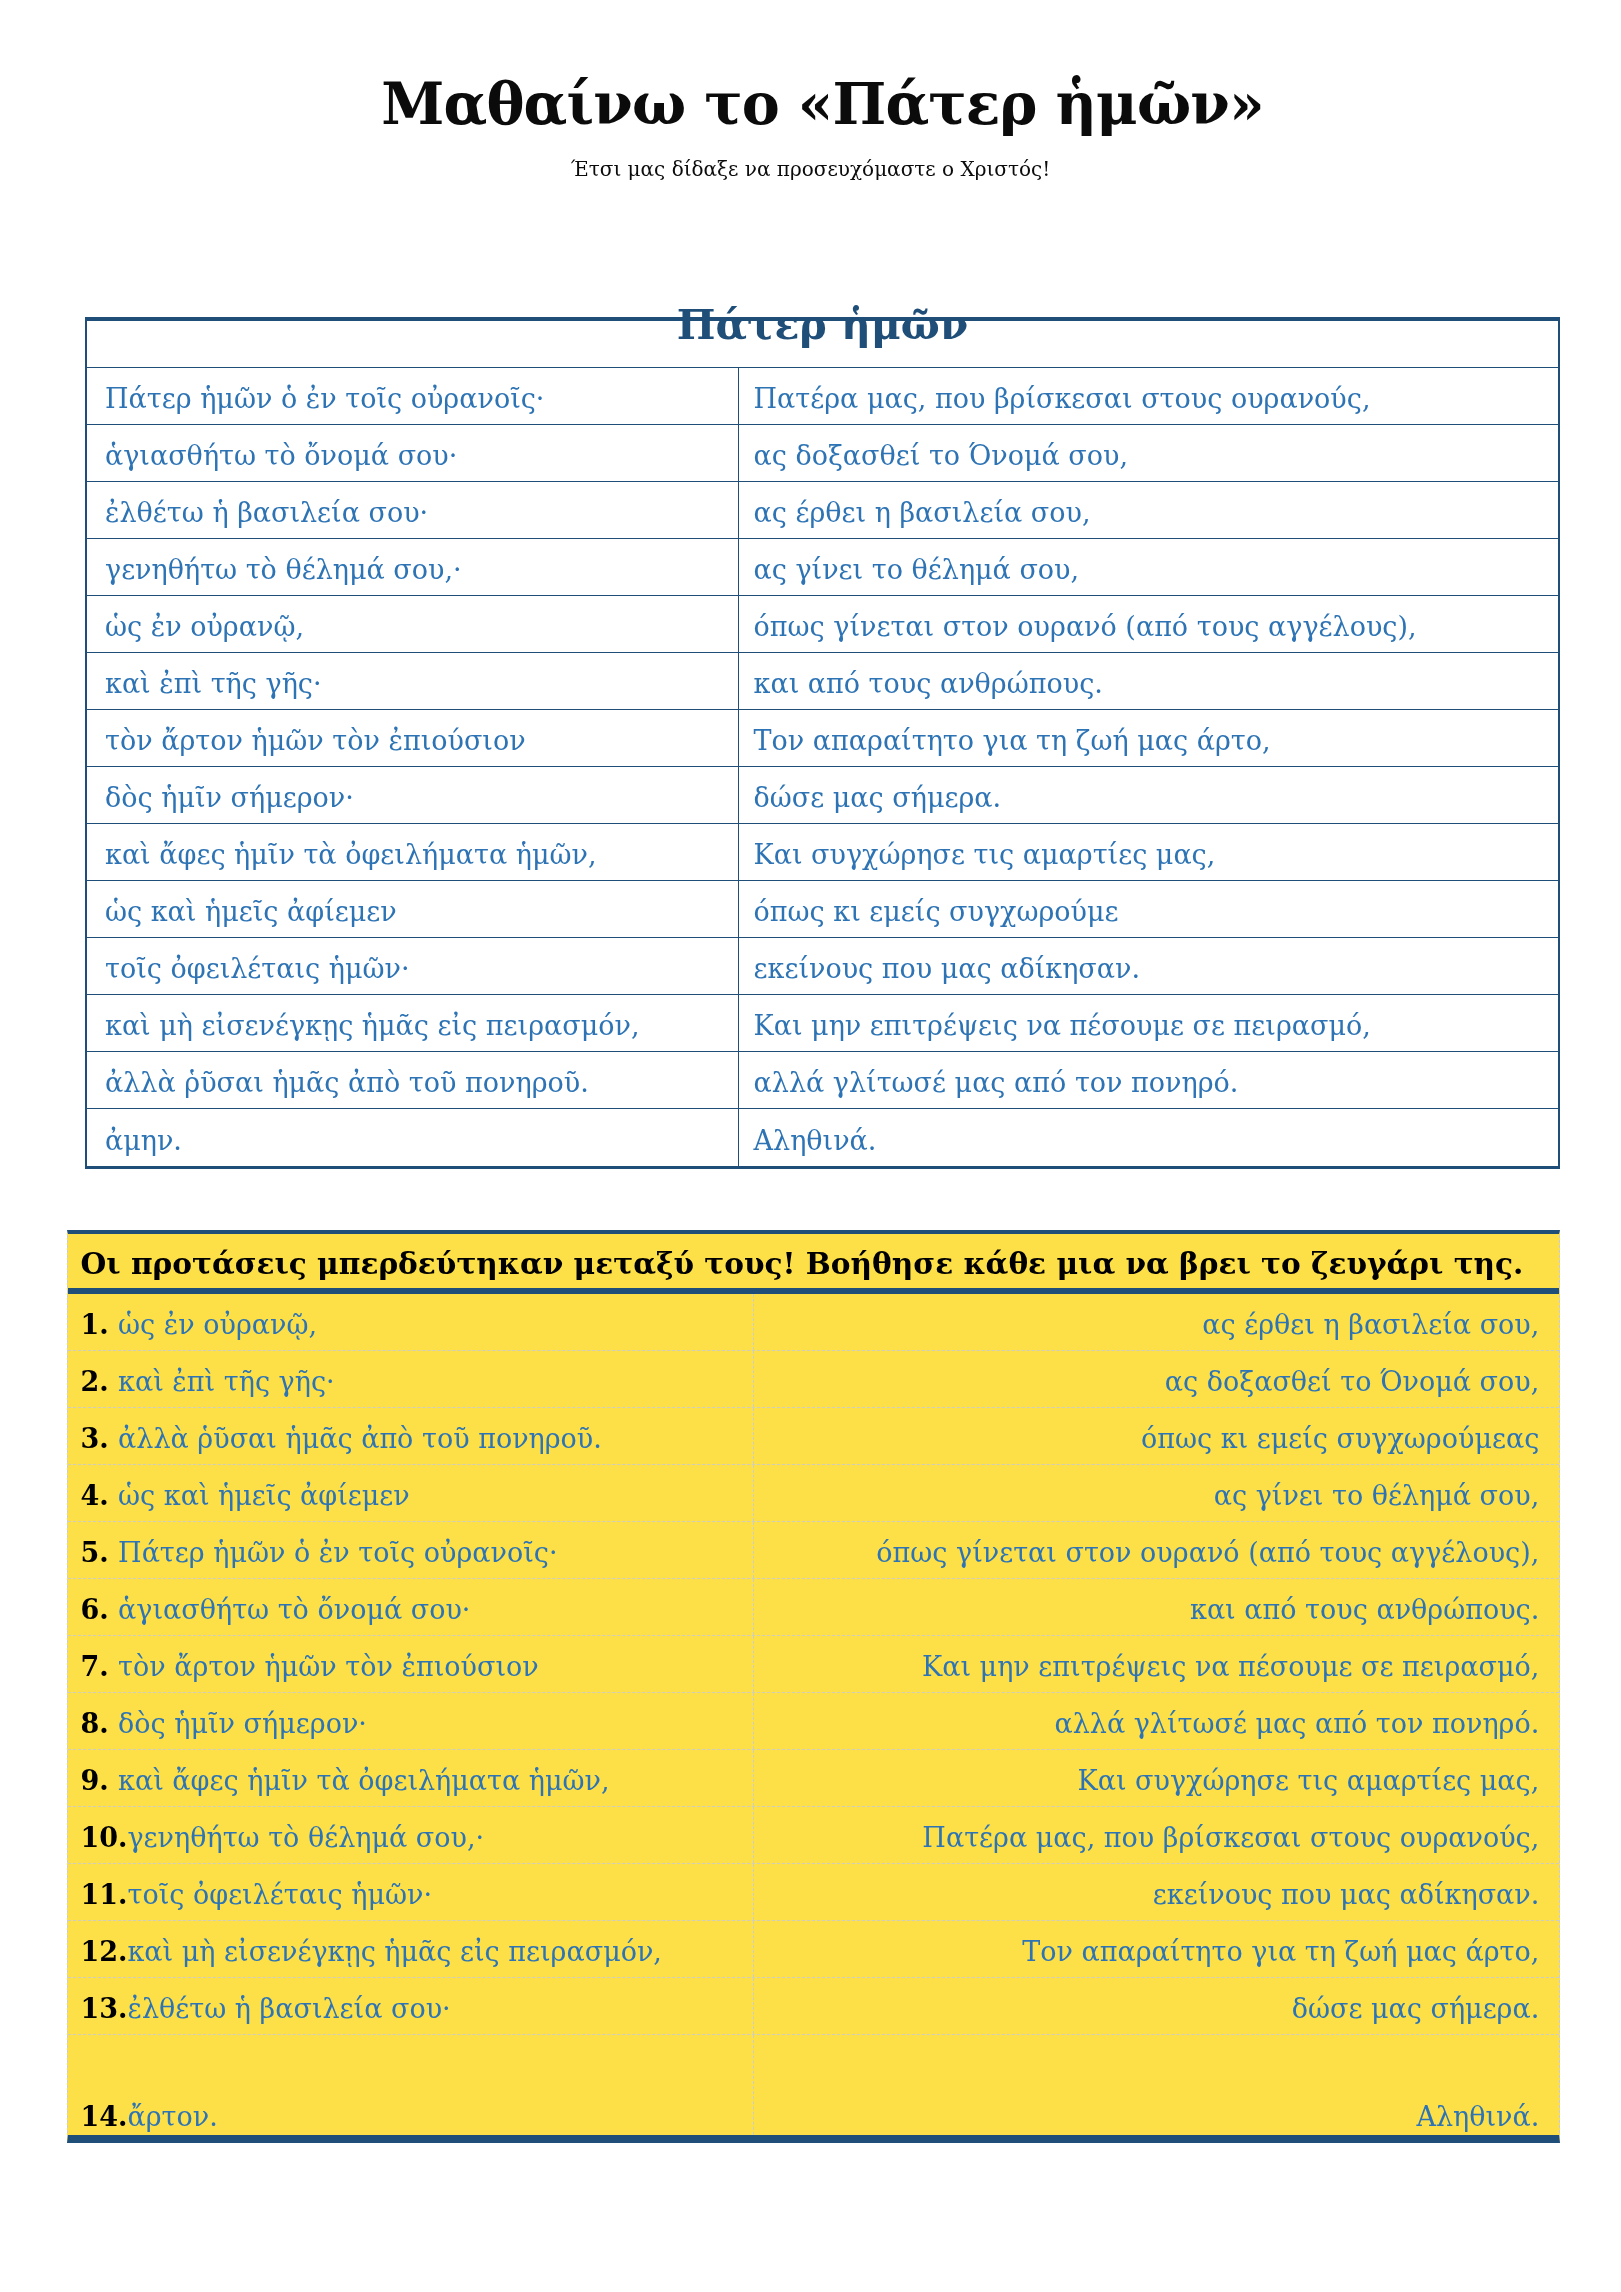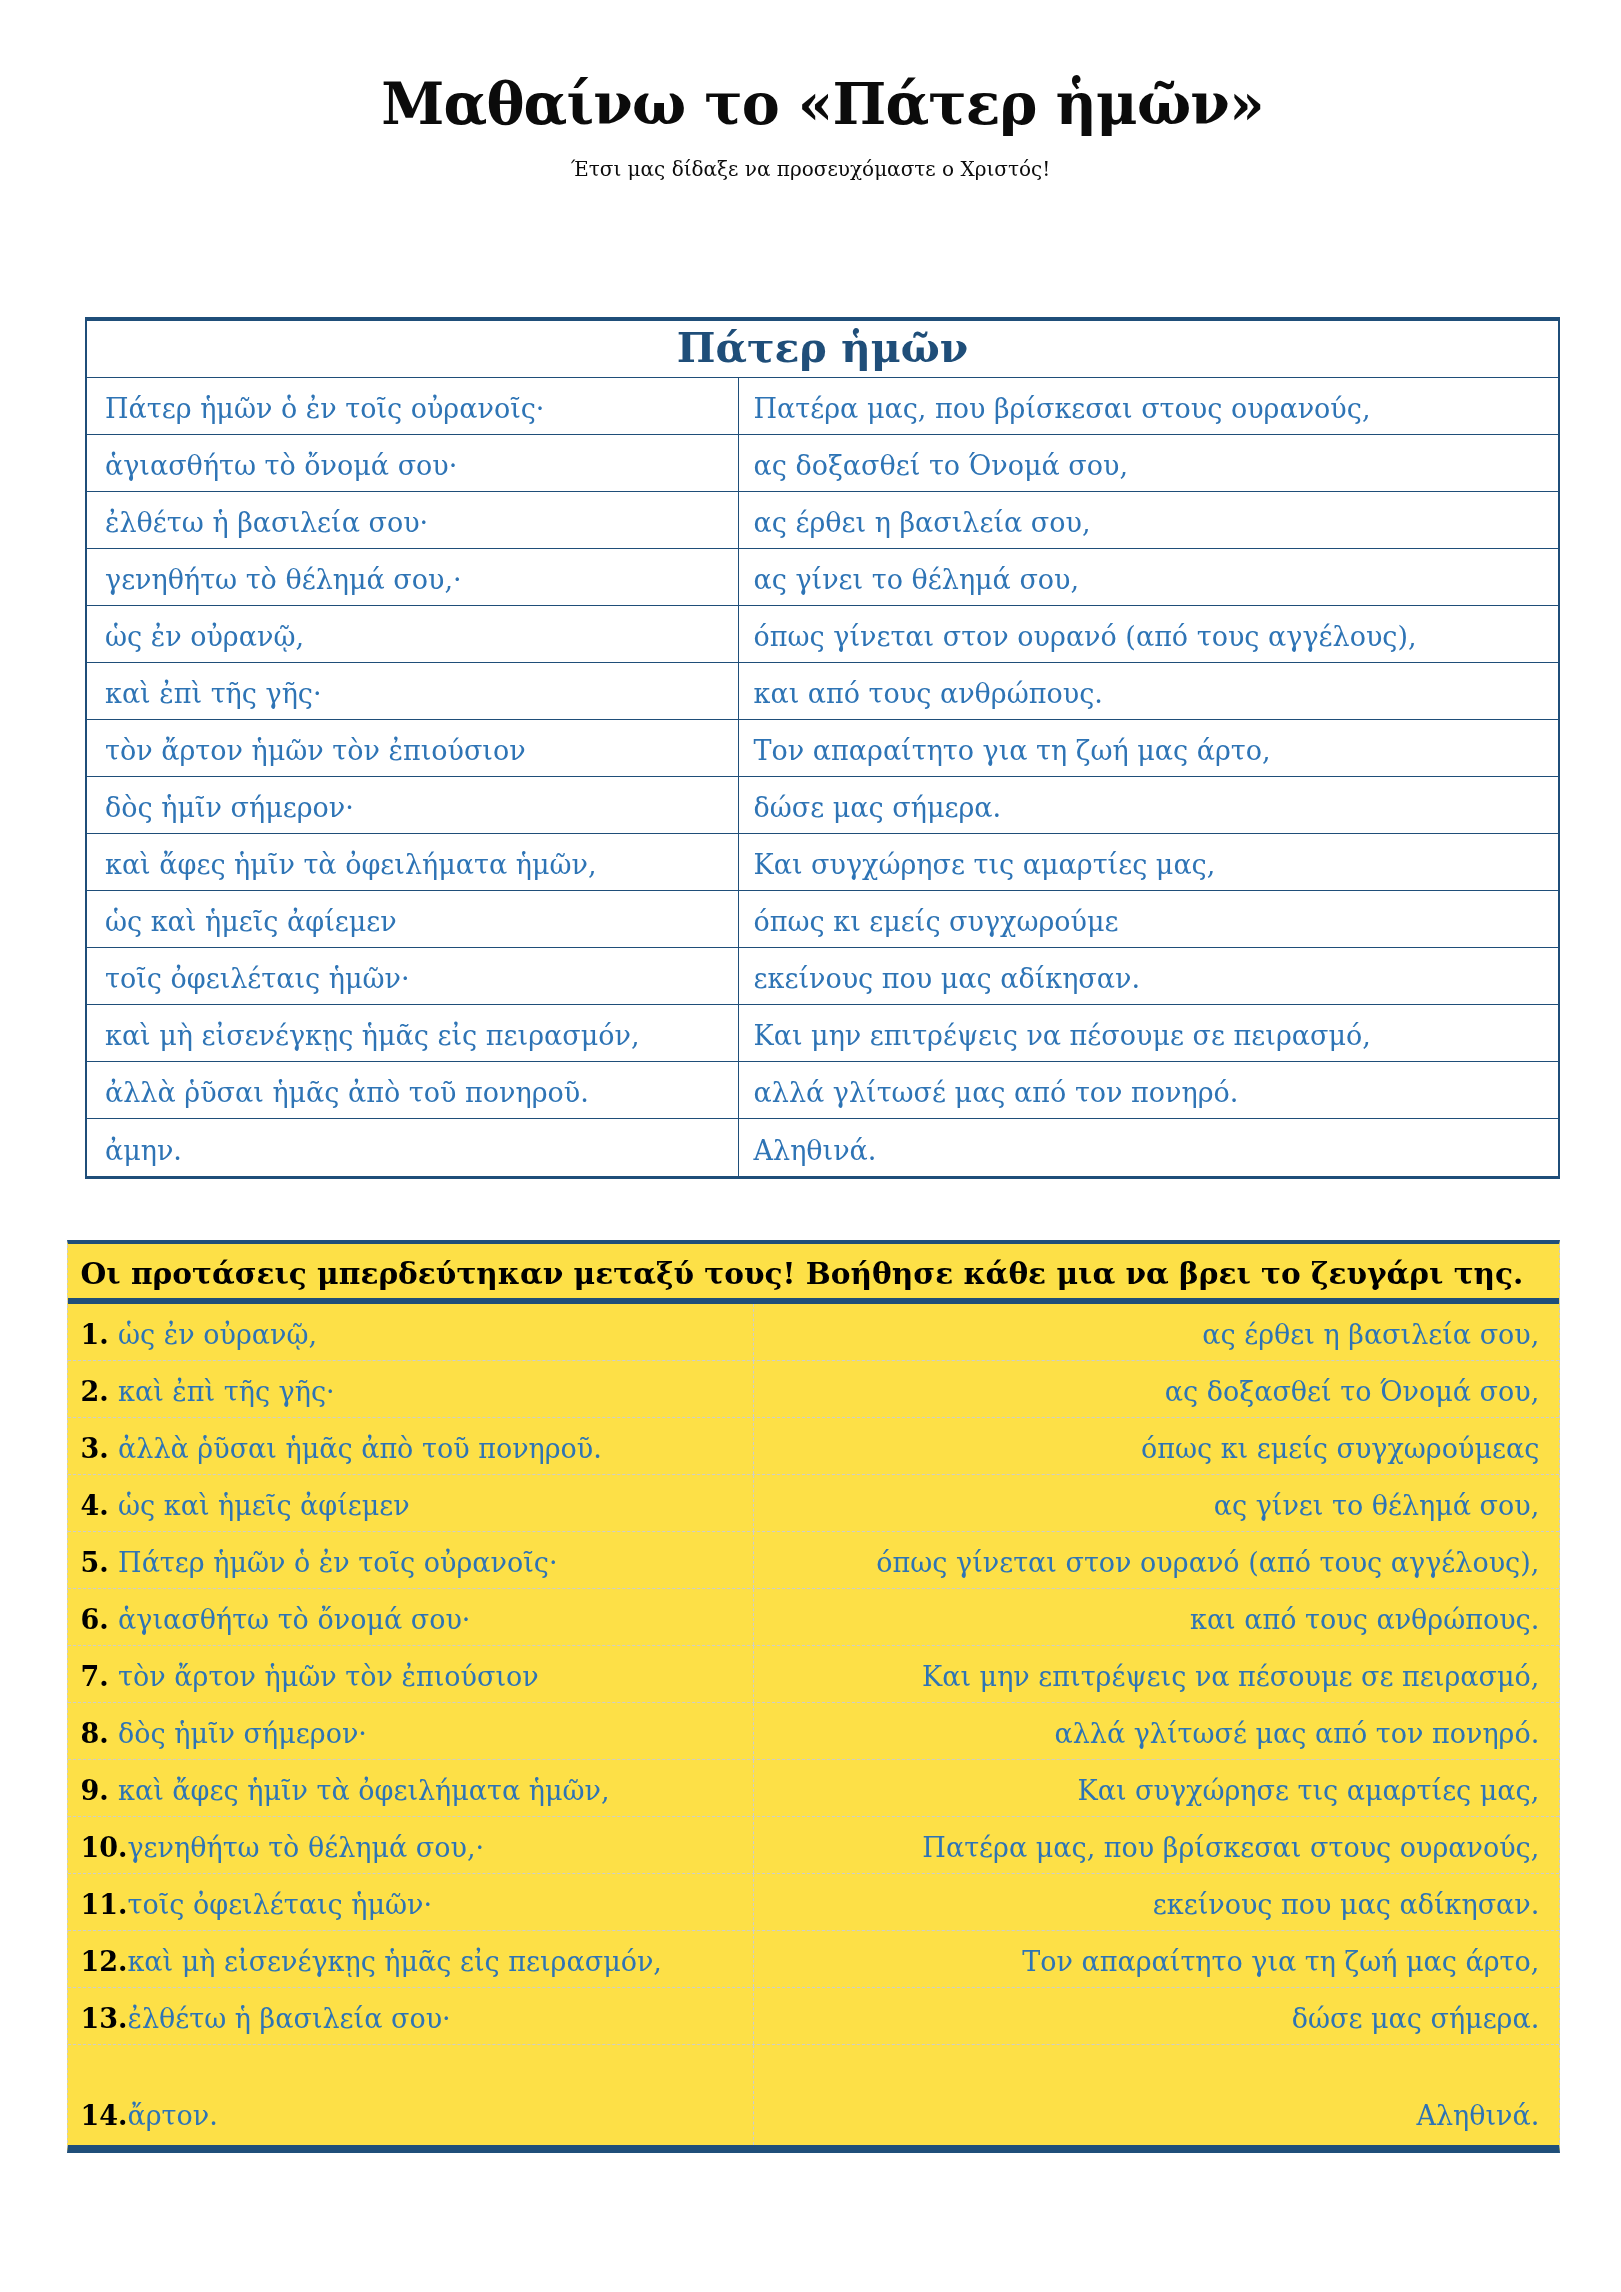--- a/index.html
+++ b/index.html
@@ -36,23 +36,23 @@
   
   .prayer-table{
     margin:136px 0 0 85px;
     width:1475px;
     border:2.7px solid var(--navy);
     border-top-width:4.5px;
     border-bottom-width:3.6px;
     background:#fff;
   }
   .prayer-title{
-    height:57px;
+    height:47px;
     display:flex;align-items:flex-end;justify-content:center;
-    padding-bottom:5px;
+    padding-bottom:18px;
     font-size:41px;
     font-weight:bold;
     color:var(--navy);
     border-bottom:1.8px solid var(--navy);
   }
   .prayer-row{
     display:flex;
     height:57px;
     border-bottom:1.8px solid var(--navy);
   }
@@ -101,21 +101,21 @@
     height:100px;
     border-bottom:none;
   }
   .match-cell{
     display:flex;align-items:flex-end;
     padding:0 9px 10.7px 12.5px;
     font-size:27px;
     line-height:1.15;
     white-space:nowrap;overflow:hidden;
   }
-  .match-row:last-child .match-cell{padding-bottom:14px;}
+  .match-row:last-child .match-cell{padding-bottom:3px;}
   .match-cell.left{
     width:686px;
     border-right:0.9px dashed var(--dash);
   }
   .match-cell.right{
     width:805px;
     justify-content:flex-end;
     padding-right:19.7px;
     color:var(--blue);
   }

